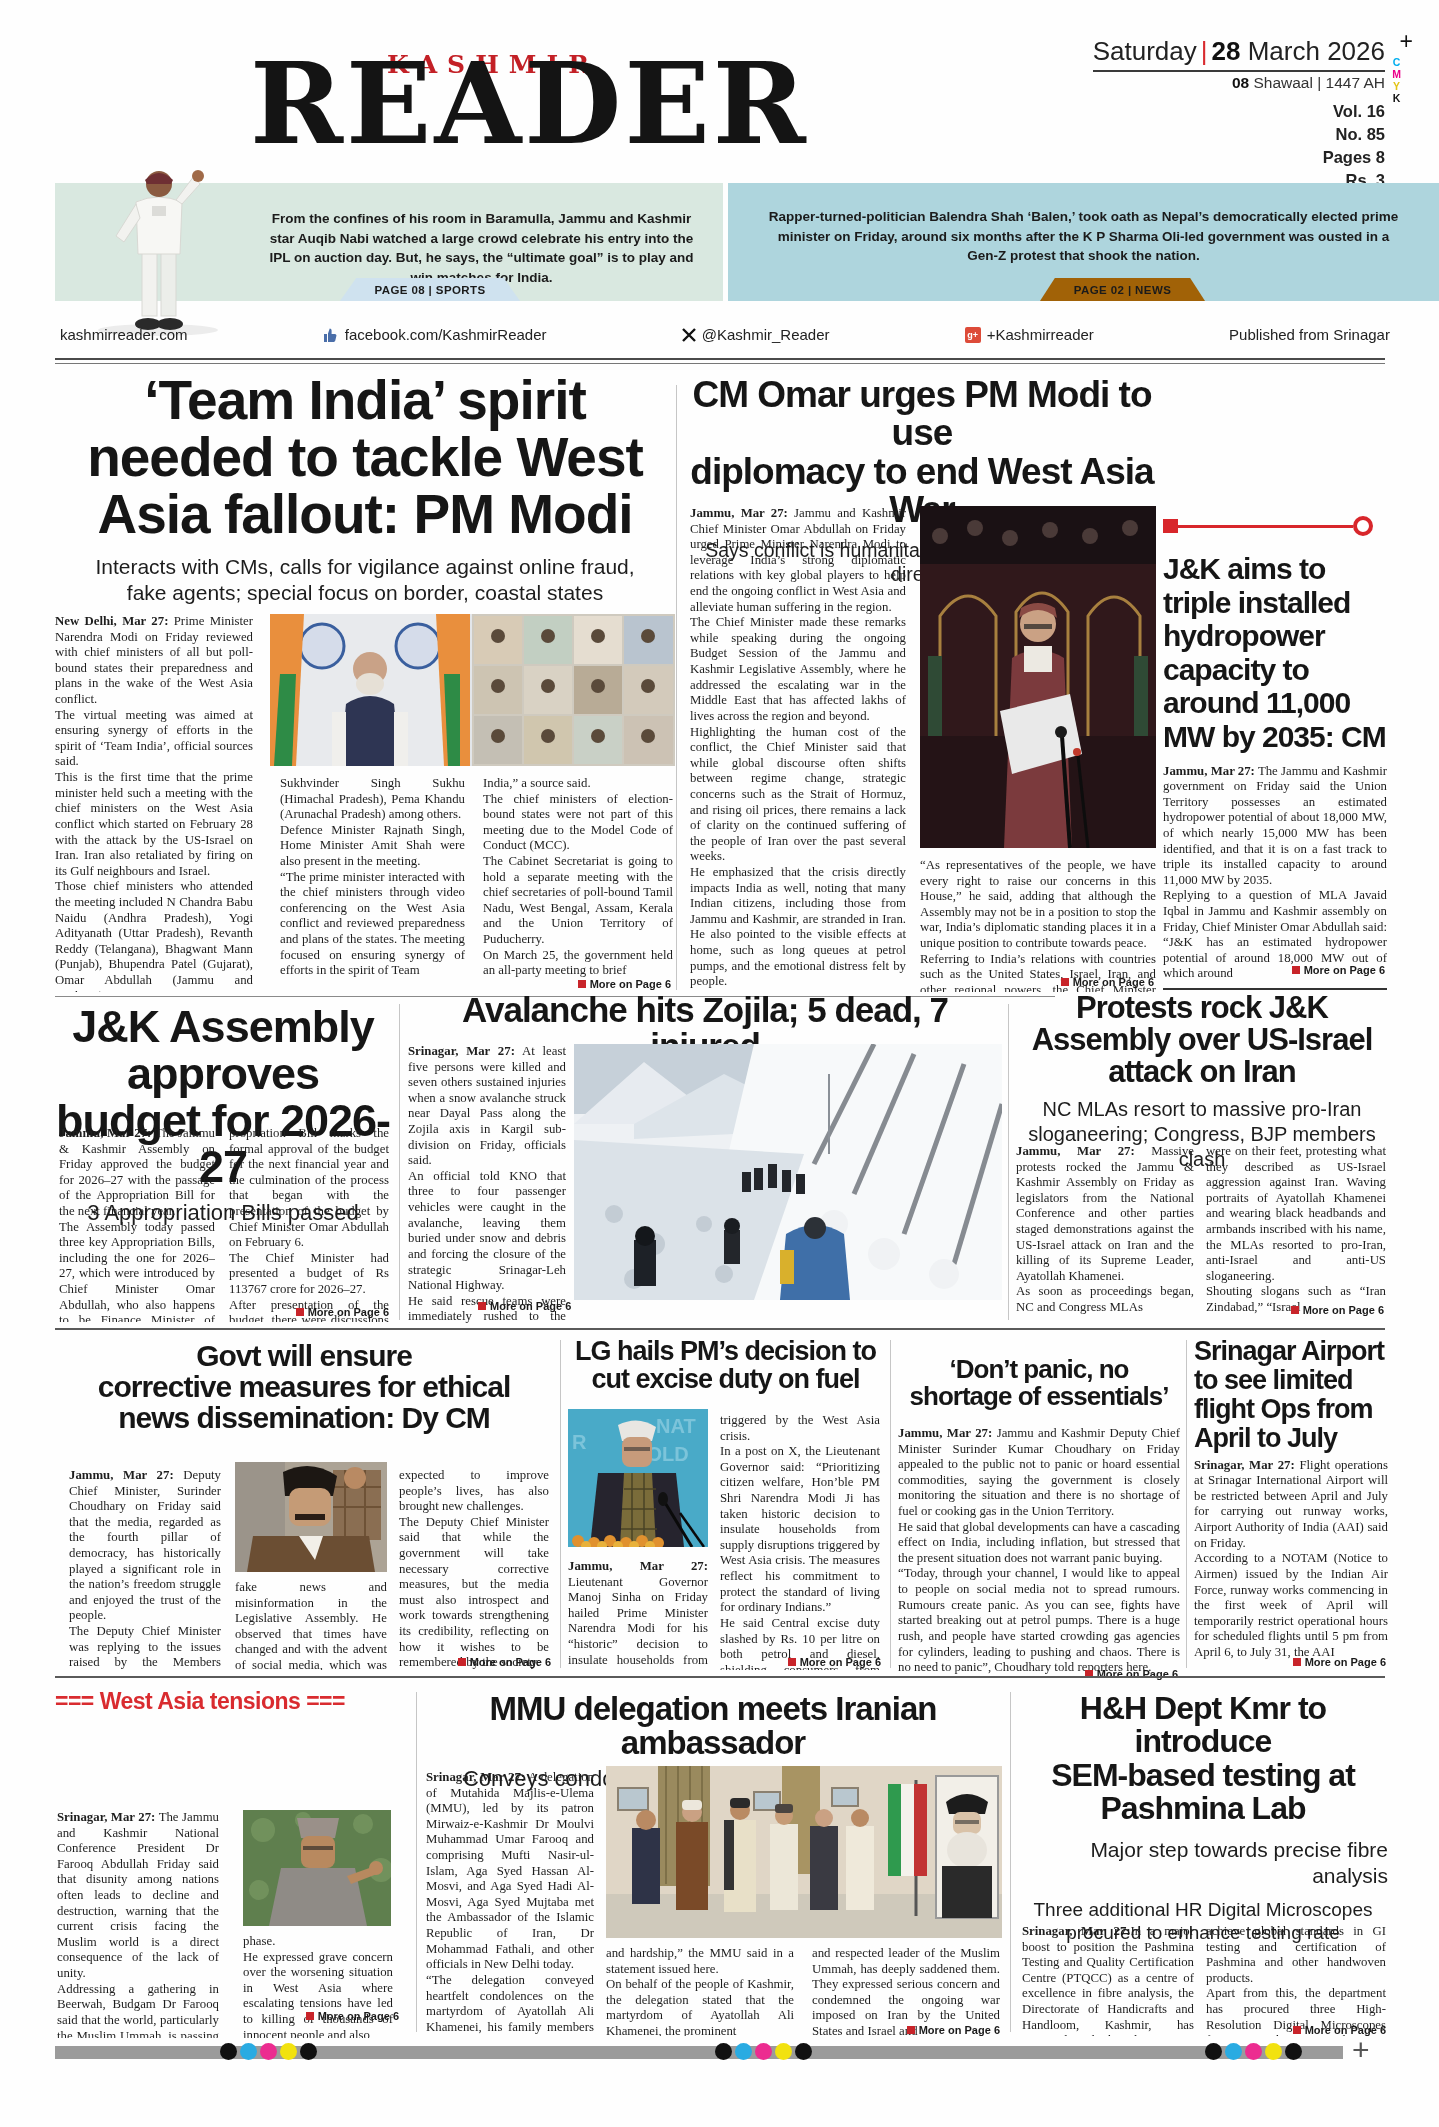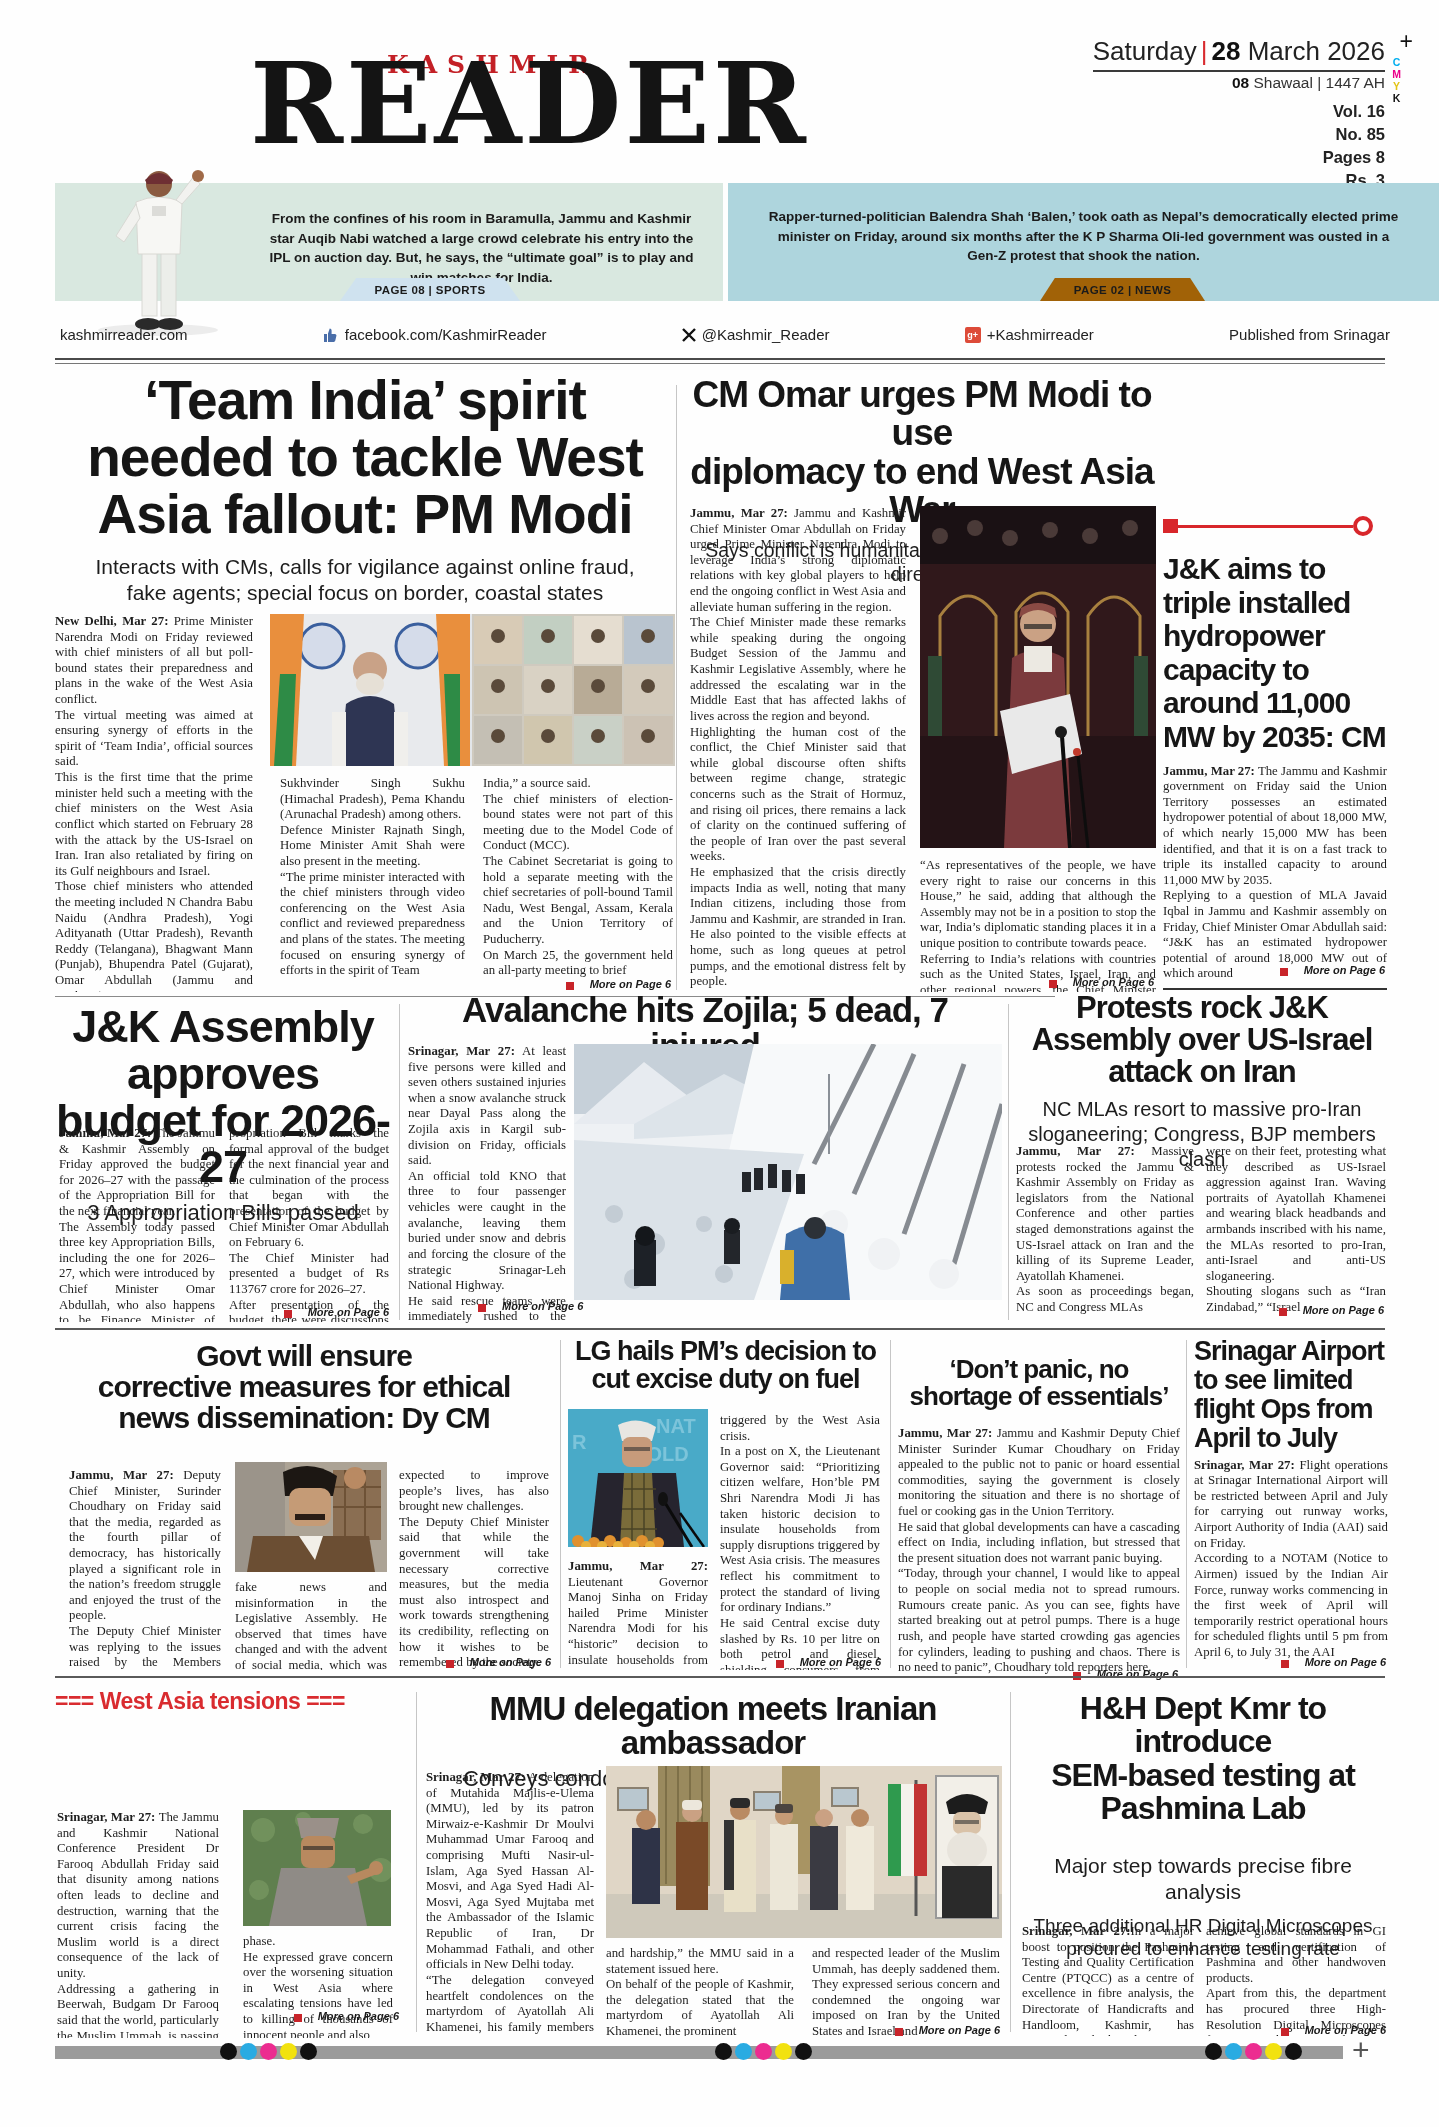--- a/index.html
+++ b/index.html
@@ -44,21 +44,21 @@
   .art{position:absolute;overflow:hidden;}
   .hl{font-weight:700;color:#161616;white-space:pre-line;letter-spacing:-1px;line-height:1.04;
       font-stretch:condensed;margin:0;}
   .sub{font-weight:500;color:#1d1d1d;white-space:pre-line;line-height:1.25;margin:0;}
   .center{text-align:center;}
   .col{position:absolute;}
   .bodytext{font-family:"Liberation Serif","DejaVu Serif",serif;font-size:12.8px;line-height:1.22;
             text-align:justify;color:#1e1e1e;}
   .dl{font-weight:700;}
   .flow{white-space:pre-line;}
-  .more{position:absolute;display:flex;align-items:flex-end;gap:16px;font-size:11px;font-weight:700;color:#1a1a1a;font-style:italic;}
+  .more{position:absolute;display:flex;align-items:center;gap:4px;font-size:11px;font-weight:700;color:#1a1a1a;}
   .more .sq{width:8px;height:8px;background:#c8242a;display:inline-block;}
   .kick{color:#d92b2f;font-weight:700;font-size:23px;letter-spacing:-.5px;white-space:pre;margin:0;}
   .vdiv{position:absolute;width:1px;background:#c6c6c6;}
   .hdiv{position:absolute;height:2px;background:#5a5a5a;}
   .photo{display:block;}
   
   .marker{position:absolute;display:flex;align-items:center;}
   .marker .msq{width:15px;height:14px;background:#d8262b;}
   .marker .mline{height:3px;background:#d8262b;flex:1;}
   .marker .mring{width:12px;height:12px;border:4px solid #d8262b;border-radius:50%;background:#fff;}
@@ -593,21 +593,21 @@
         <span>More on Page 6</span>
       </div>
   </div>
 
   <div class="vdiv" style="left:1010px;top:1692px;height:340px;"></div>
 
   <div class="art" style="left:1018px;top:1692px;width:370px;height:344px;">
     <h2 class="hl center" style="font-size:32px;">H&amp;H Dept Kmr to introduce
 SEM-based testing at
 Pashmina Lab</h2>
-    <p class="sub center" style="font-size:21px;margin-top:28px;">Major step towards precise fibre analysis</p>
+    <p class="sub center" style="font-size:21px;margin-top:12px;text-align:right;">Major step towards precise fibre analysis</p>
     <p class="sub center" style="font-size:19px;margin-top:8px;">Three additional HR Digital Microscopes
 procured to enhance testing rate</p>
     <div class="col bodytext" style="left:4px;top:232px;width:172px;height:100px;">
       <b class="dl">Srinagar, Mar 27:</b><span class="flow">In a major boost to position the Pashmina Testing and Quality Certification Centre (PTQCC) as a centre of excellence in fibre analysis, the Directorate of Handicrafts and Handloom, Kashmir, has procured a high-end Scanning Electron Microscope (SEM).
 This initiative aims to</span>
     </div>
     <div class="col bodytext flow" style="left:188px;top:232px;width:180px;height:100px;">achieve global standards in GI testing and certification of Pashmina and other handwoven products.
 Apart from this, the department has procured three High-Resolution Digital Microscopes for PTQCC, the Carpet Laboratory at IICT, and the newly established Quality Control Laboratory.</div>
     <div class="more" style="right:2px;bottom:0px;">
         <span class="sq"></span>

